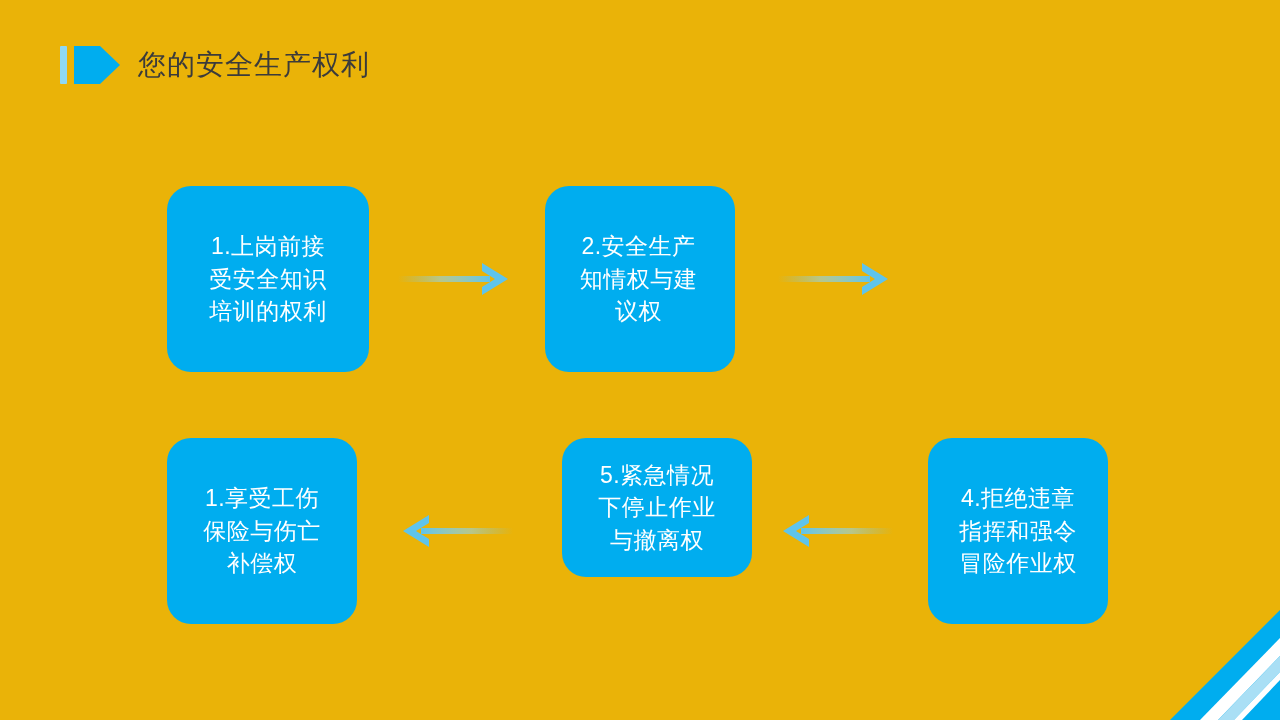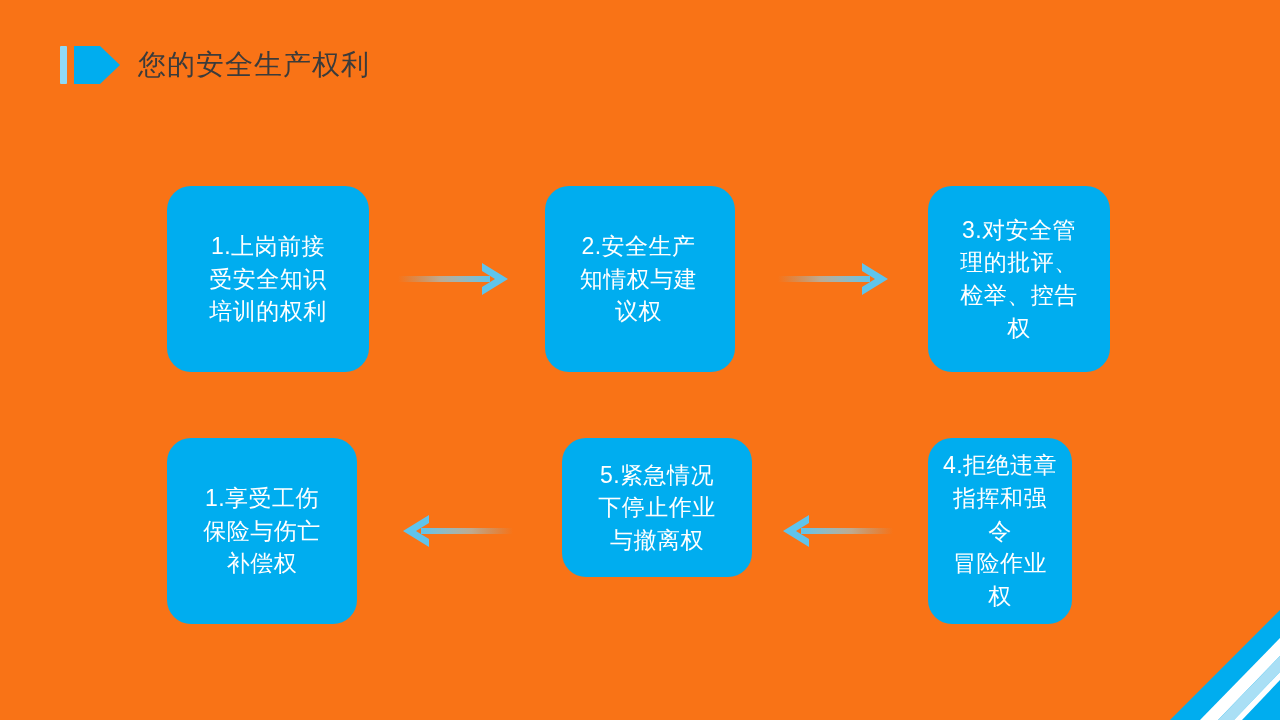--- a/index.html
+++ b/index.html
@@ -12,21 +12,21 @@
     height: 720px;
     overflow: hidden;
     font-family: "Liberation Sans", "DejaVu Sans", sans-serif;
     position: relative;
   }
 
   
   .slide {
     position: absolute;
     inset: 0;
-    background: #f97316;
+    background: #eab308;
     overflow: hidden;
   }
 
   
   .title-row {
     position: absolute;
     left: 60px;
     top: 42px;
     display: flex;
     align-items: center;
@@ -87,21 +87,21 @@
     letter-spacing: 0.5px;
   }
 
   
   #node-1 { left: 167px; top: 186px; width: 202px; height: 186px; }
   #node-2 { left: 545px; top: 186px; width: 190px; height: 186px; padding-left: 11px; }
   #node-3 { left: 928px; top: 186px; width: 182px; height: 186px; }
   
   #node-6 { left: 167px; top: 438px; width: 190px; height: 186px; }
   #node-5 { left: 562px; top: 438px; width: 190px; height: 139px; }
-  #node-4 { left: 928px; top: 438px; width: 144px; height: 186px; }
+  #node-4 { left: 928px; top: 438px; width: 180px; height: 186px; }
 
   
   .arrow {
     position: absolute;
     width: 115px;
     height: 44px;
   }
   .arrow svg { display: block; width: 115px; height: 44px; }
 
   #arrow-1 { left: 398px; top: 257px; }
@@ -144,26 +144,20 @@
 受安全知识
 培训的权利</div>
     </div>
 
     <div class="node" id="node-2">
       <div class="node-label">2.安全生产
 知情权与建
 议权</div>
     </div>
 
-    <div class="node" id="node-3">
-      <div class="node-label">3.对安全管
-理的批评、
-检举、控告
-权</div>
-    </div>
 
     <div class="node" id="node-4">
       <div class="node-label">4.拒绝违章
 指挥和强令
 冒险作业权</div>
     </div>
 
     <div class="node" id="node-5">
       <div class="node-label">5.紧急情况
 下停止作业

